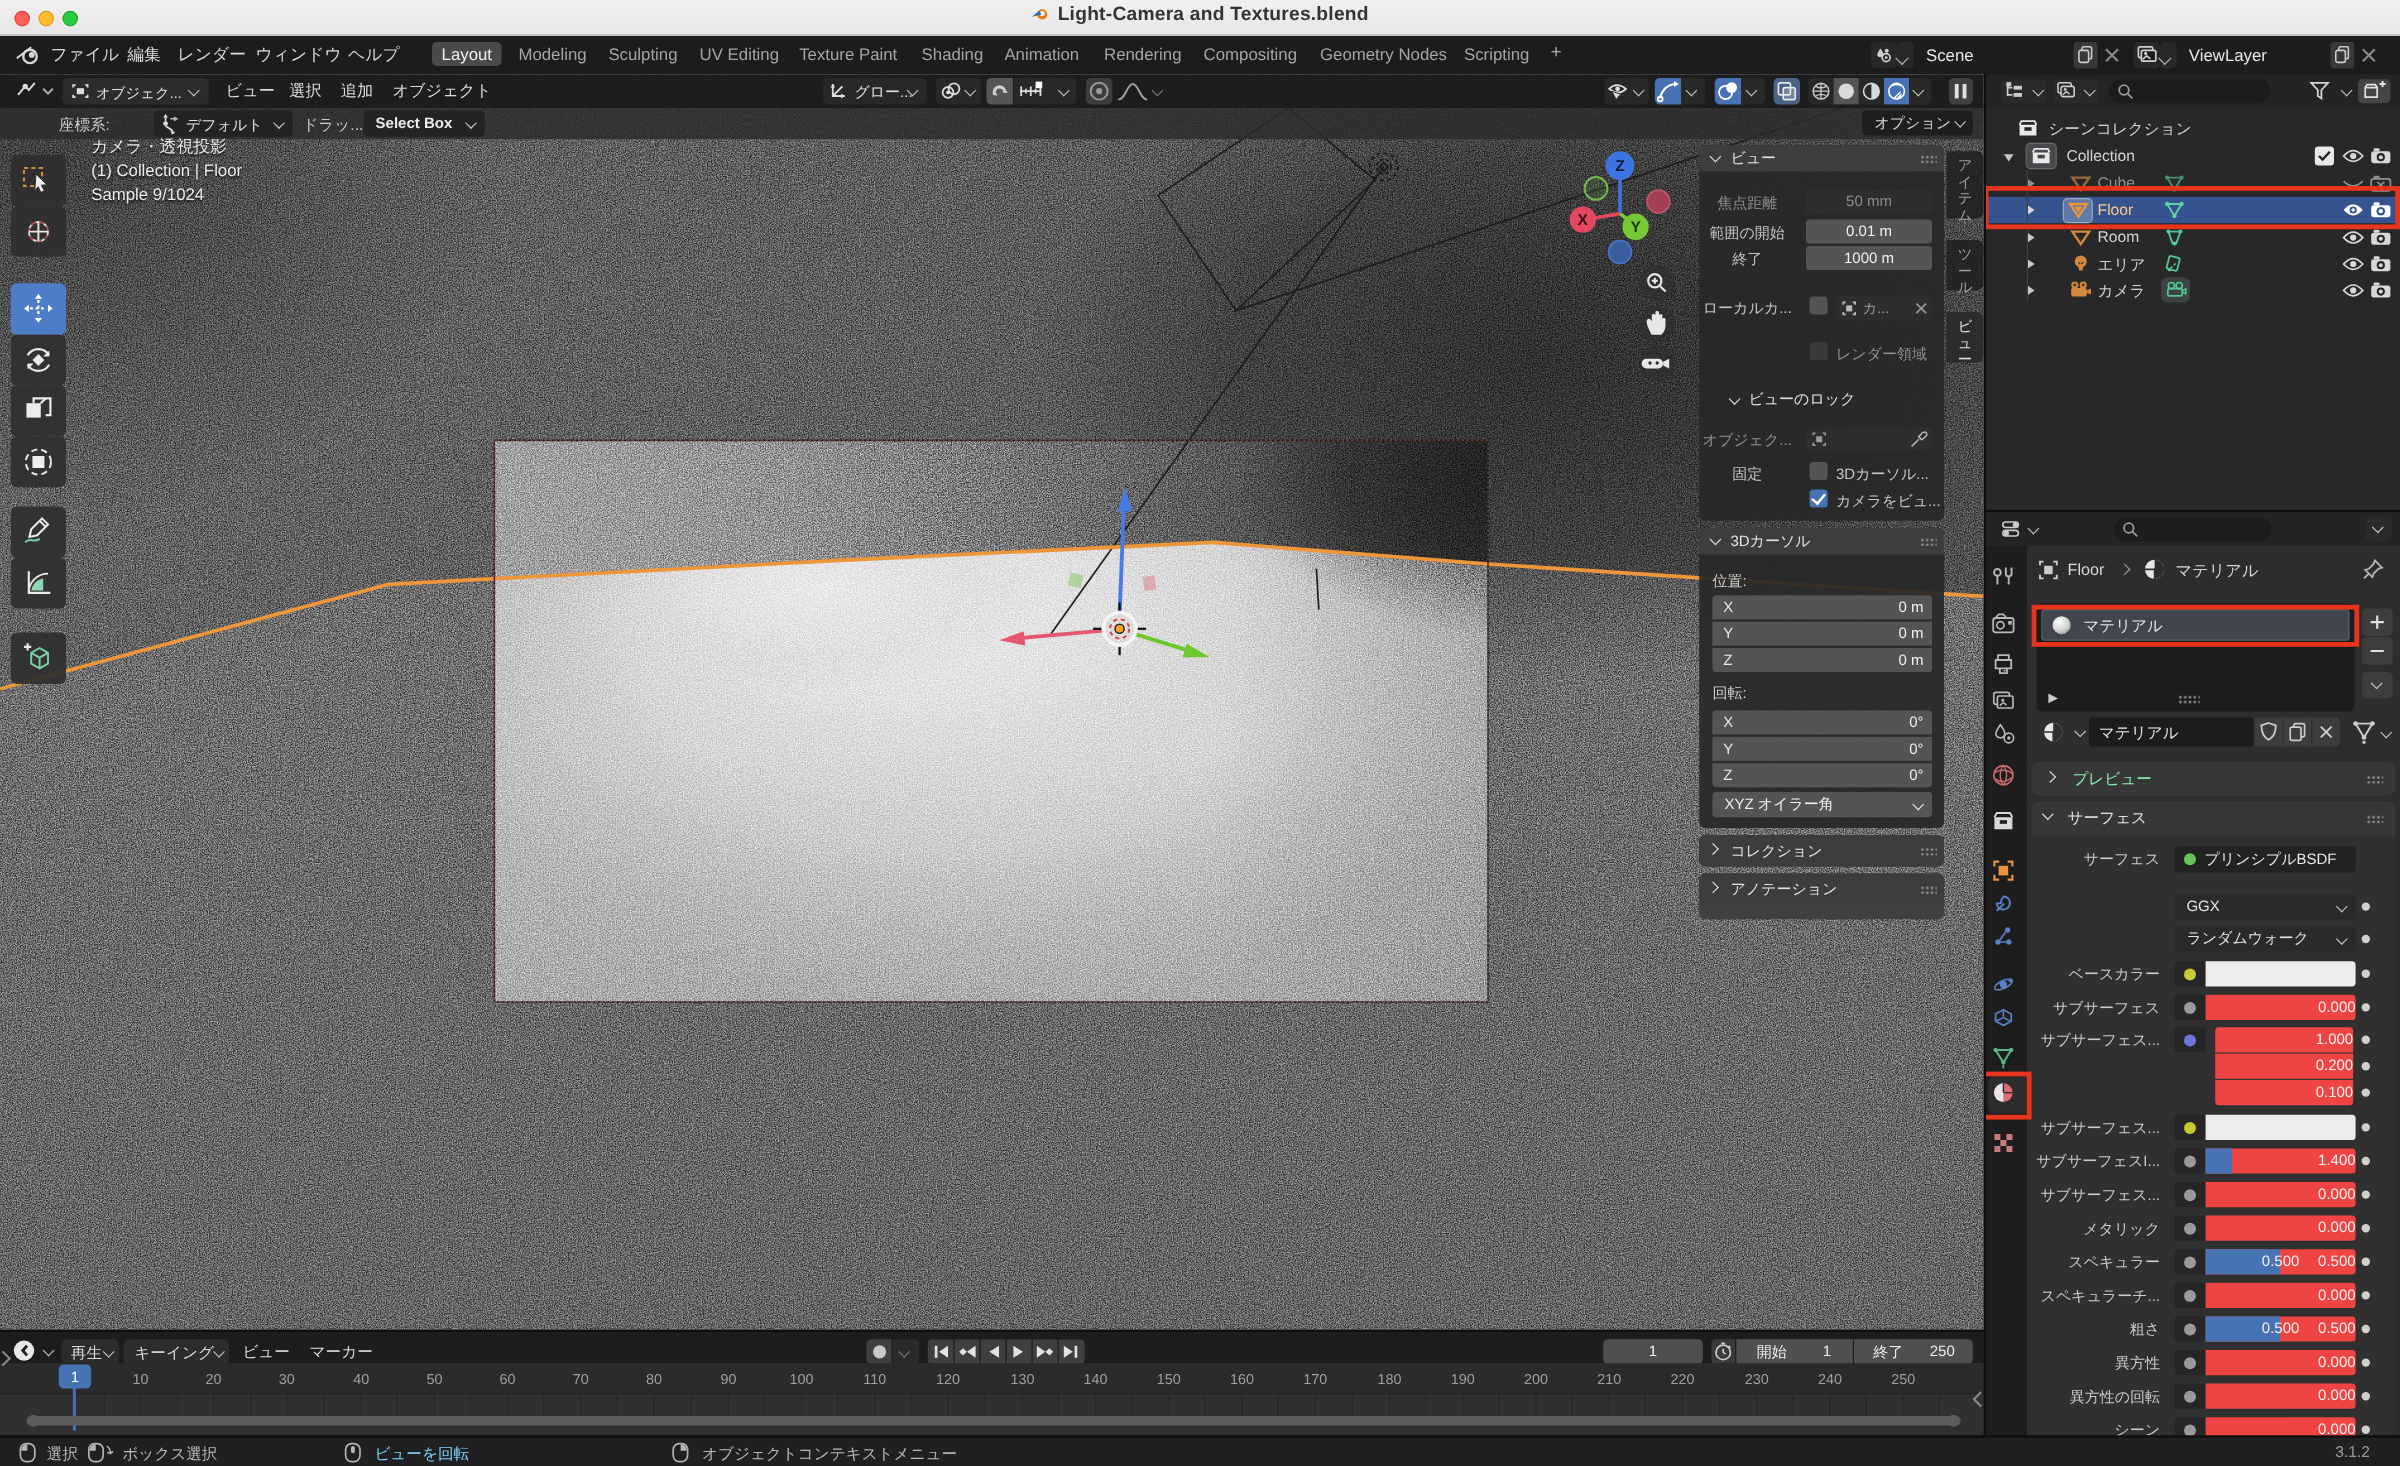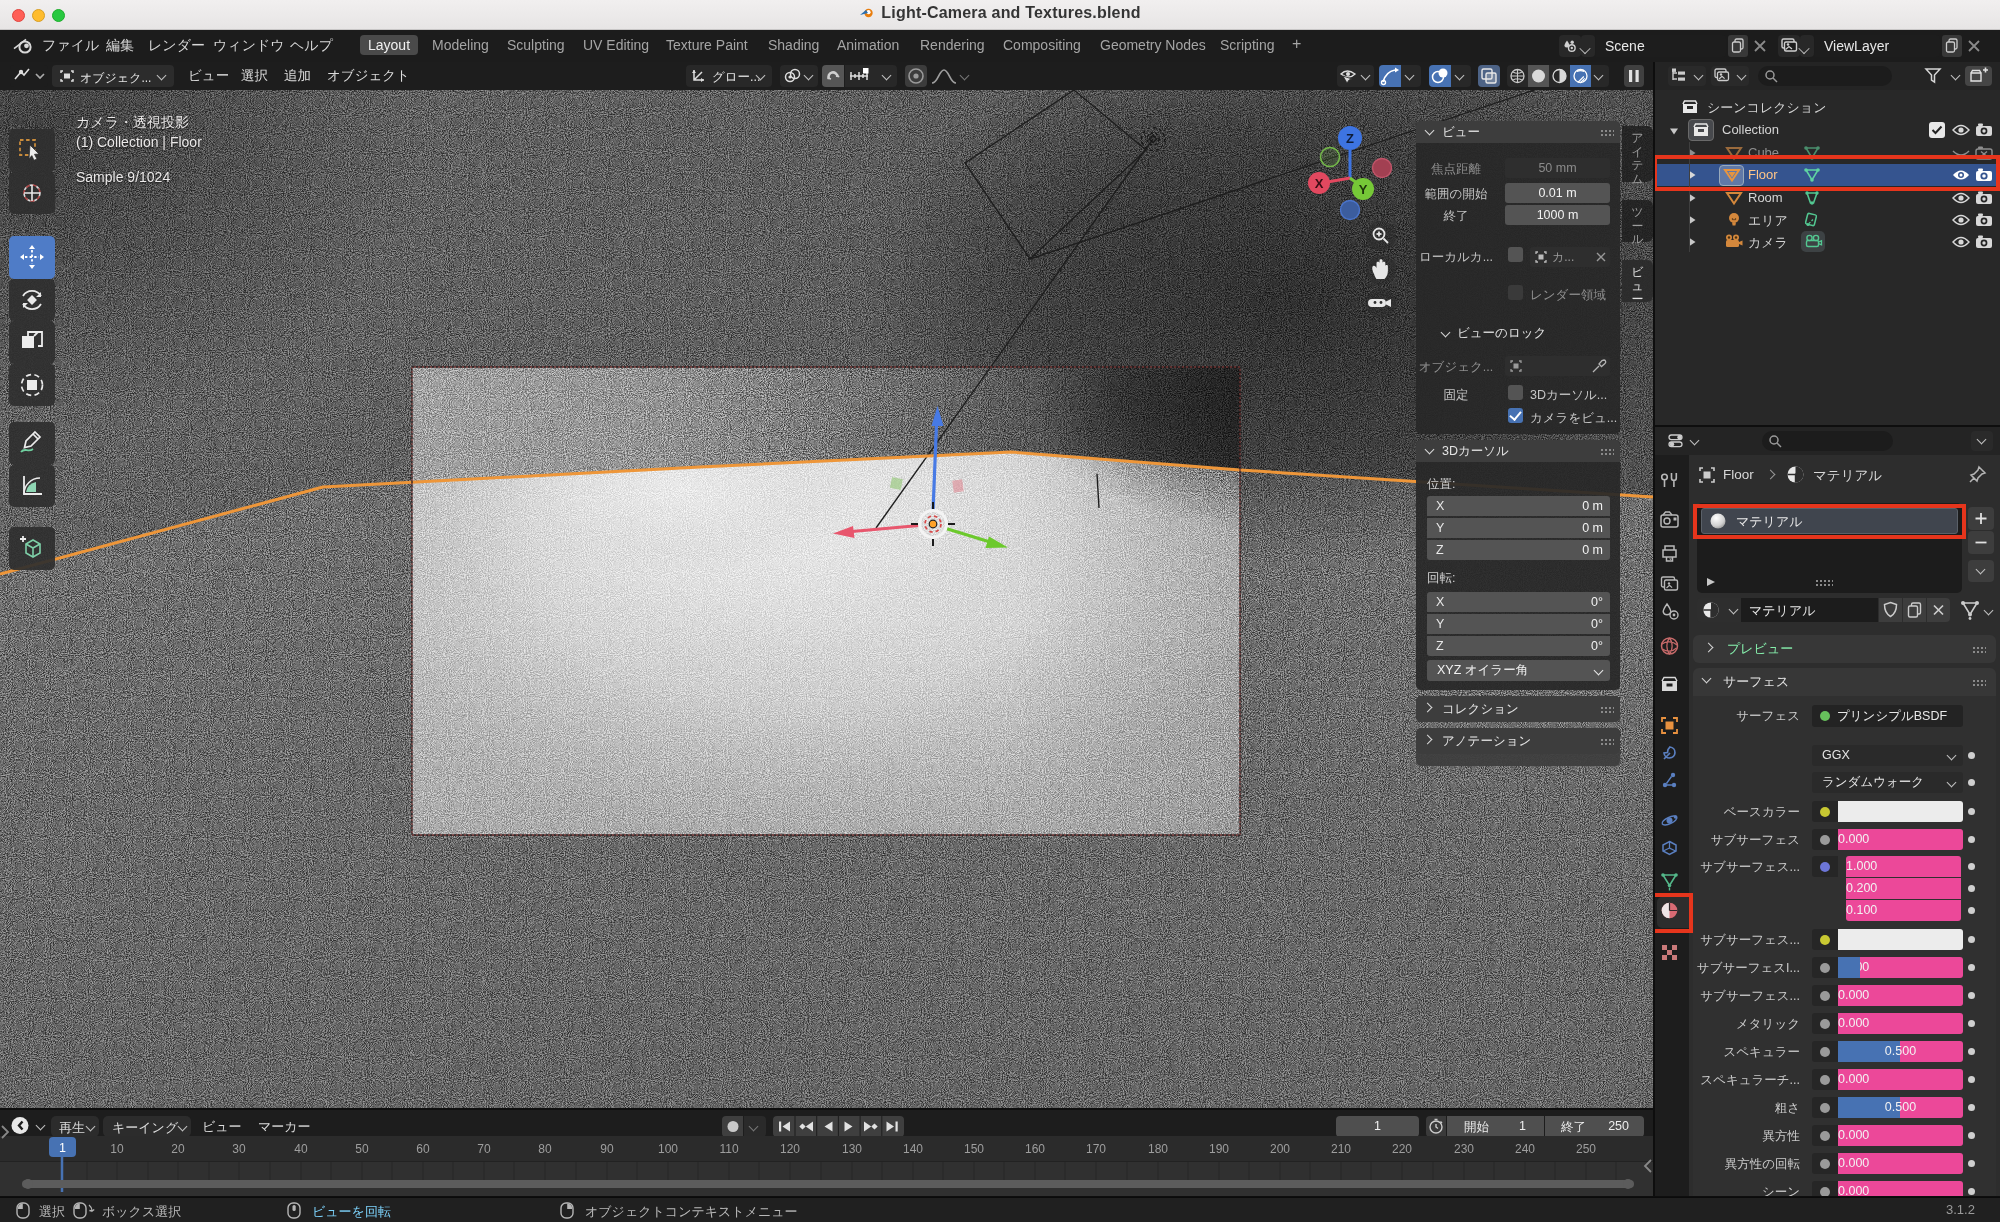--- a/index.html
+++ b/index.html
@@ -56,21 +56,21 @@
 
   
   .srch { position:absolute; background:#1c1c1c; border-radius:10px; height:20px; }
   .srch svg { position:absolute; left:6px; top:3px; }
   .orow { position:absolute; left:0; width:345px; height:22px; font-size:13px; color:#d4d4d4; white-space:nowrap; }
   .redbox { position:absolute; border:4px solid #e6351c; z-index:30; }
   .pbtn { position:absolute; background:#3d3d3d; border-radius:4px; }
   .klbl { position:absolute; text-align:right; font-size:12.5px; color:#cbcbcb; width:110px; }
   .kchip { position:absolute; width:26px; height:21px; background:#262626; border-radius:3px 0 0 3px; }
   .kchip i { position:absolute; left:8px; top:5.5px; width:10px; height:10px; border-radius:50%; }
-  .kfld { position:absolute; height:21px; background:#ec4899; border-radius:0 3px 3px 0; color:#f2f2f2; font-size:12.5px; text-align:left; line-height:21px; overflow:hidden; }
+  .kfld { position:absolute; height:21px; background:#ef4444; border-radius:0 3px 3px 0; color:#f2f2f2; font-size:12.5px; text-align:right; line-height:21px; overflow:hidden; }
   .kdot { position:absolute; width:7px; height:7px; border-radius:50%; background:#cfcfcf; left:313px; }
   .ddrow { position:absolute; height:21px; background:#2a2a2a; border-radius:3px; color:#e5e5e5; font-size:12.5px; line-height:21px; padding-left:10px; }
   .chevw { position:absolute; width:7px; height:7px; border-right:1.6px solid #c2c2c2; border-bottom:1.6px solid #c2c2c2; transform:rotate(45deg); }
 </style>
 </head>
 <body>
 <div id="stage">
   <div id="titlebar" class="abs">
     <div class="tl" style="left:12px;background:#ff5f57;border:0.5px solid #e0443e;"></div>
     <div class="tl" style="left:32px;background:#febc2e;border:0.5px solid #d89e24;"></div>
@@ -429,20 +429,42 @@
           <div class="chevw" style="left:4px;top:7px"></div>
         </div>
       <div class="abs" style="left:1624px;top:3px;width:20px;height:22px;background:#404040;border-radius:4px;">
         <svg width="20" height="22" viewBox="0 0 20 22">
             <rect x="5" y="5" width="3.2" height="12" fill="#e2e2e2"></rect>
             <rect x="11.5" y="5" width="3.2" height="12" fill="#e2e2e2"></rect>
           </svg>
       </div>
     </div>
 
+    <div id="vph2" class="abs">
+      <span style="position:absolute;left:49px;top:5px;font-size:13px;color:#c9c9c9">座標系:</span>
+      <div class="abs" style="left:128px;top:2px;width:116px;height:22px;background:#232323;border-radius:4px;">
+        <svg width="20" height="18" viewBox="0 0 20 18" style="position:absolute;left:3px;top:2px">
+            <circle cx="7" cy="9" r="2" fill="#ddd"></circle>
+            <path d="M7 3 v4 M7 11 l6 4" stroke="#ddd" stroke-width="1.4"></path>
+            <path d="M7 1 l-2 3 h4 z M15 16 l-4-1 1.5 3.5 z" fill="#ddd"></path>
+            <path d="M11 5 h5 M14 3.5 l2.5 1.5 -2.5 1.5" stroke="#bbb" stroke-width="1.2" fill="none"></path>
+          </svg>
+        <span style="position:absolute;left:27px;top:4px;color:#e2e2e2;font-size:12.5px">デフォルト</span>
+        <div class="chevw" style="right:8px;top:7px"></div>
+      </div>
+      <span style="position:absolute;left:252px;top:5px;font-size:13px;color:#c9c9c9">ドラッ...</span>
+      <div class="abs" style="left:303px;top:2px;width:101px;height:22px;background:#232323;border-radius:4px;">
+        <span style="position:absolute;left:10px;top:4px;color:#ececec;font-size:12.5px;font-weight:bold">Select Box</span>
+        <div class="chevw" style="right:8px;top:7px"></div>
+      </div>
+      <div class="abs" style="left:1552px;top:2px;width:92px;height:21px;background:#1e1e1e;border-radius:4px;">
+        <span style="position:absolute;left:10px;top:3px;color:#d8d8d8;font-size:12.5px">オプション</span>
+        <div class="chevw" style="right:7px;top:6px"></div>
+      </div>
+    </div>
 
     <div class="tbtn" style="top:67px">
       <svg width="28" height="28" viewBox="0 0 28 28">
           <rect x="2" y="4" width="15" height="15" fill="none" stroke="#c98c3c" stroke-width="1.8" stroke-dasharray="3.5,2.6"></rect>
           <path d="M12 9 L21 18 L16.5 18.3 L19 23 L16 24.3 L13.8 19.6 L11 23 Z" fill="#ececec" stroke="#2f2f2f" stroke-width="0.8"></path>
         </svg>
     </div>
     <div class="tbtn" style="top:109.5px">
       <svg width="28" height="28" viewBox="0 0 28 28">
           <circle cx="14" cy="14" r="8" fill="none" stroke="#d8d8d8" stroke-width="1.6" stroke-dasharray="4,3"></circle>
@@ -494,21 +516,21 @@
     <div class="tbtn" style="top:465px">
       <svg width="28" height="28" viewBox="0 0 28 28">
           <path d="M8 10 l7 -4 7 4 v9 l-7 4 -7 -4 z" fill="none" stroke="#7ed0a8" stroke-width="1.6"></path>
           <path d="M8 10 l7 4 7 -4 M15 14 v9" stroke="#7ed0a8" stroke-width="1.6" fill="none"></path>
           <path d="M5 2 v6 M2 5 h6" stroke="#ececec" stroke-width="1.8"></path>
         </svg>
     </div>
 
     <div class="vinfo" style="top:52px">カメラ・透視投影</div>
     <div class="vinfo" style="top:72px">(1) Collection | Floor</div>
-    <div class="vinfo" style="top:107px">Sample 9/1024</div>
+    <div class="vinfo" style="top:92px">Sample 9/1024</div>
 
     <div id="npanel" class="abs">
       <div class="sec" style="top:0;height:313px">
         <div class="sech">
             <div class="chevw" style="left:10px;top:6px;border-color:#dadada"></div>
             <span style="position:absolute;left:26px;top:3px">ビュー</span>
             <div class="grip"></div>
           </div>
         <div class="lblr" style="top:40px;color:#8f8f8f">焦点距離</div>
           <div class="fldd" style="left:89px;top:37px;width:105px;">50 mm</div>

